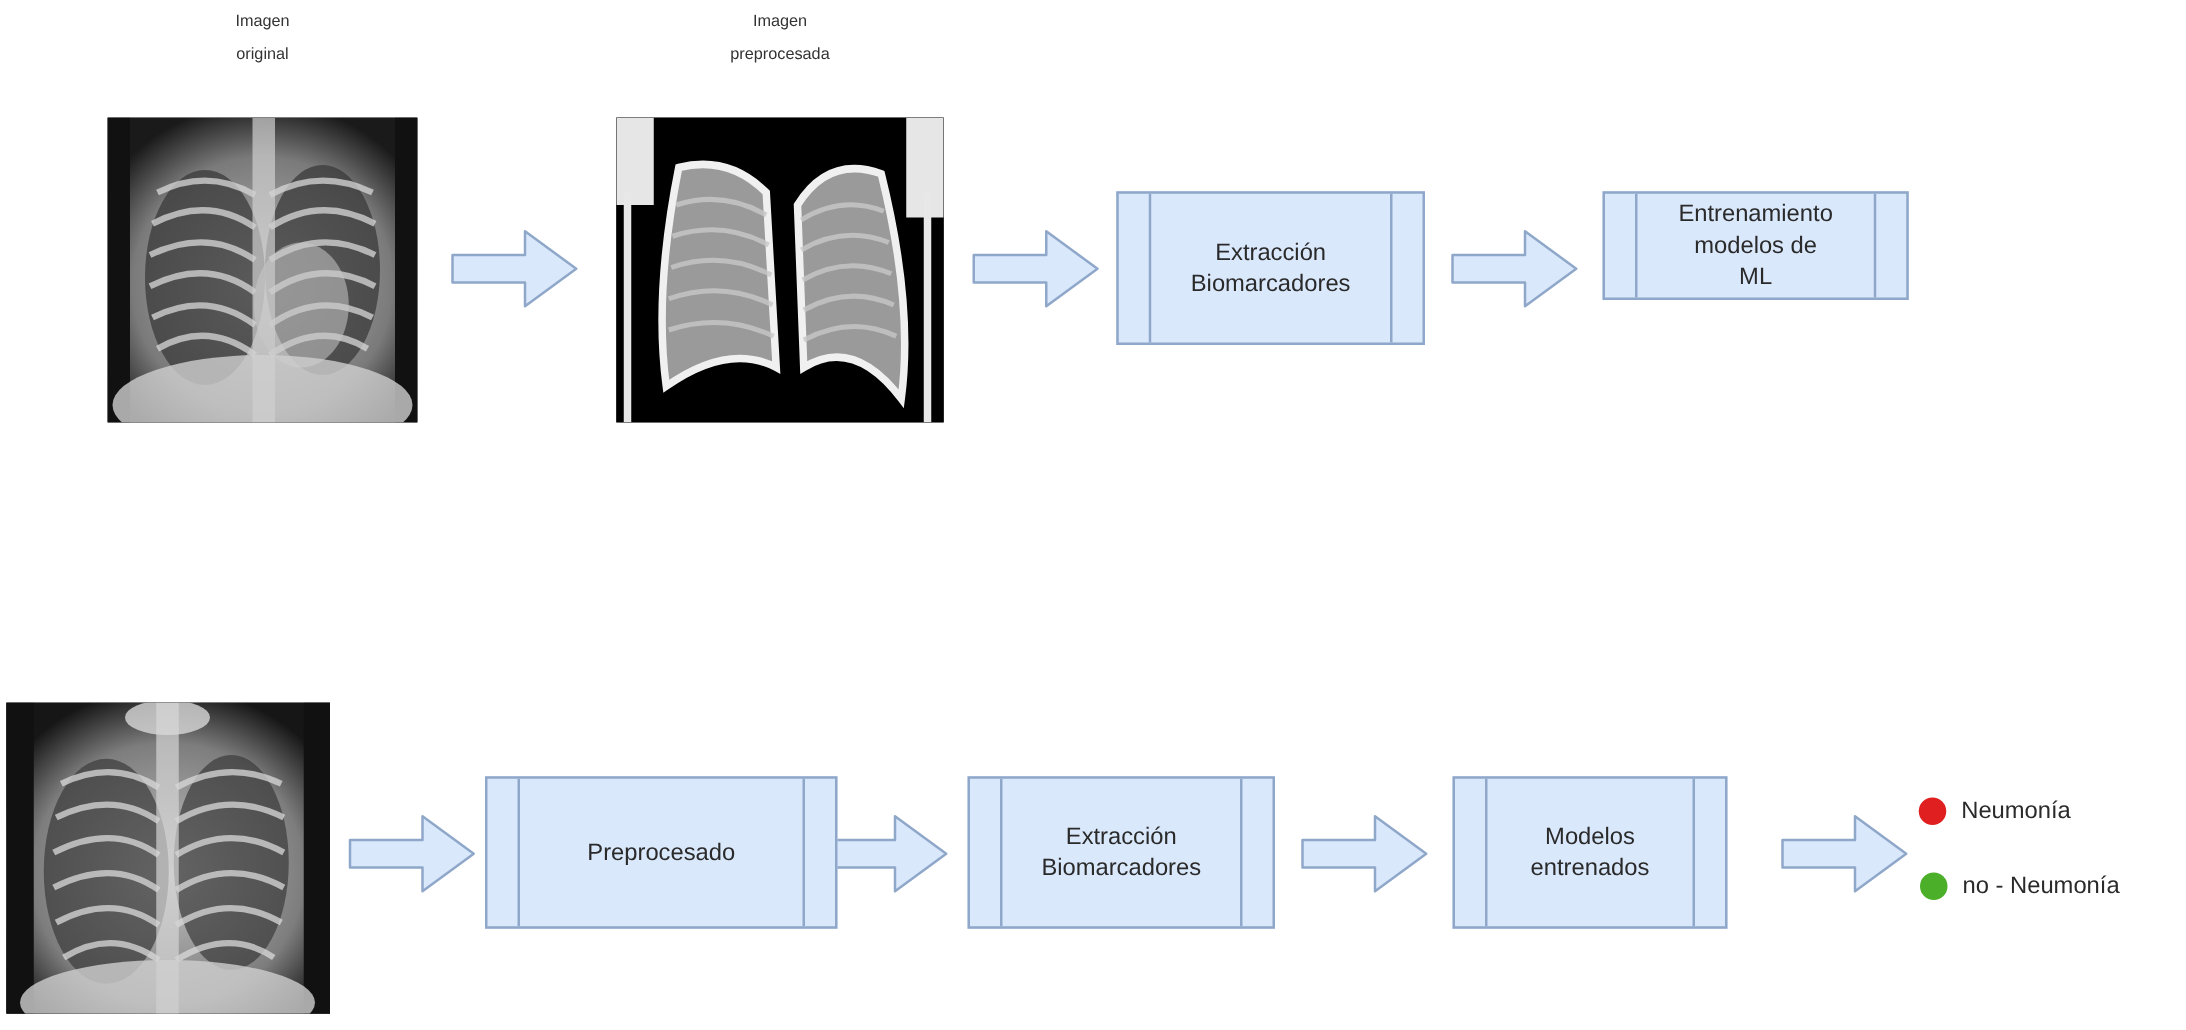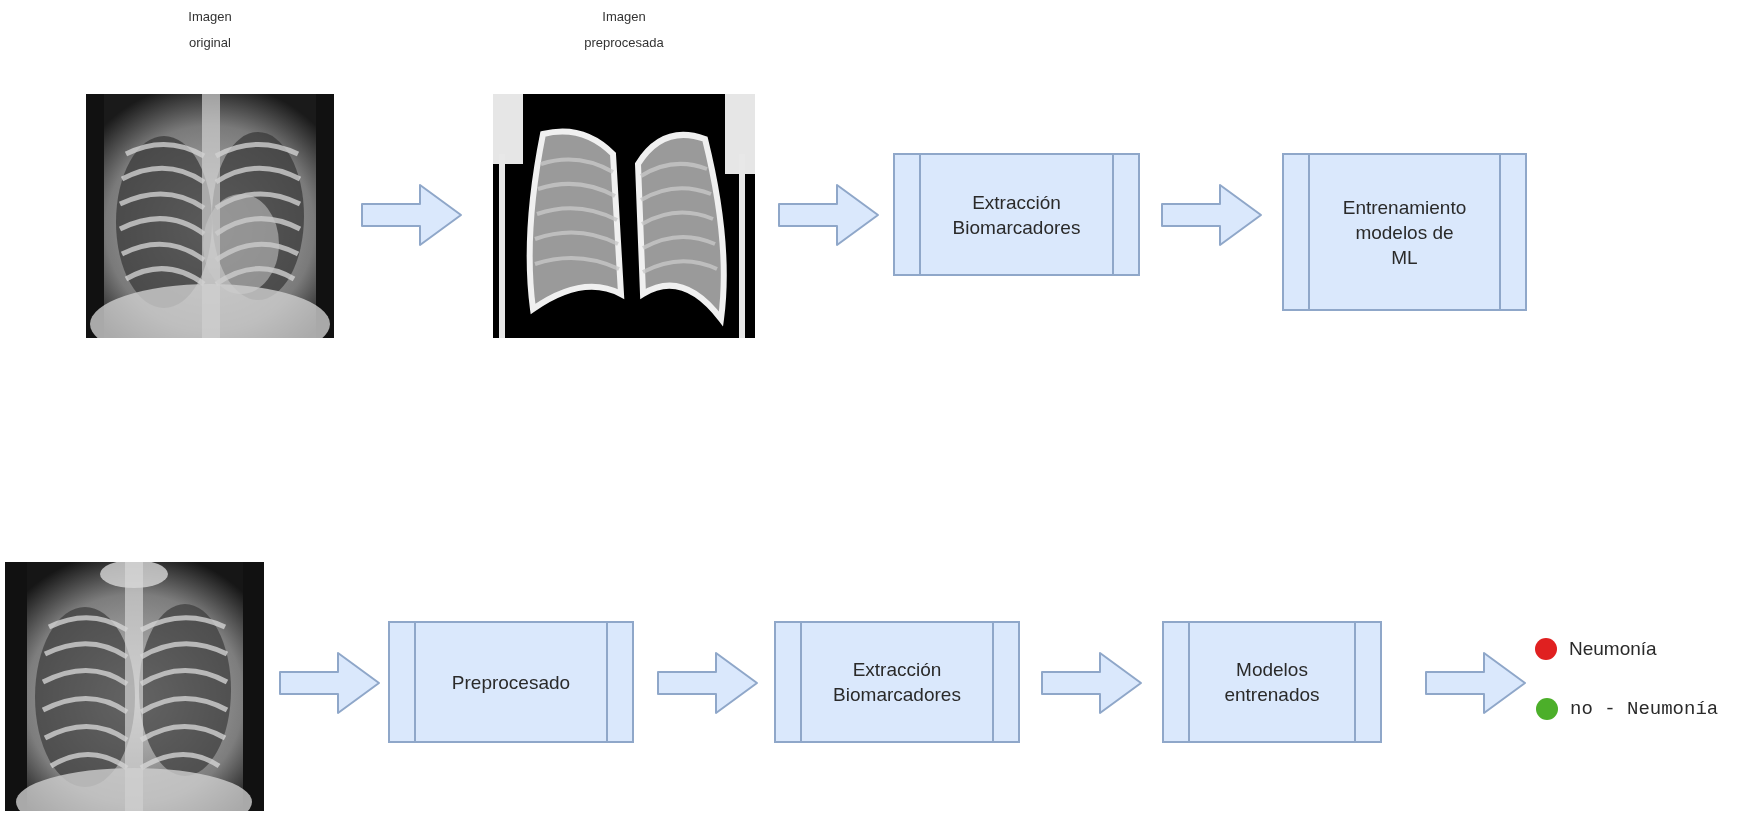--- a/index.html
+++ b/index.html
@@ -90,21 +90,21 @@
   <path d="M2 21 H60 V2 L101 32 L60 62 V43 H2 Z" fill="#dae8fc" stroke="#8fa7c9" stroke-width="2" stroke-linejoin="round"></path>
 </svg>
 <svg class="arrow" style="left:1160px; top:183px;" viewBox="0 0 104 64">
   <path d="M2 21 H60 V2 L101 32 L60 62 V43 H2 Z" fill="#dae8fc" stroke="#8fa7c9" stroke-width="2" stroke-linejoin="round"></path>
 </svg>
 
 <div class="box" style="left:893px; top:153px; width:247px; height:123px;">
   <span class="lbl">Extracción
 Biomarcadores</span>
 </div>
-<div class="box" style="left:1282px; top:153px; width:245px; height:158px;">
+<div class="box" style="left:1282px; top:153px; width:245px; height:87px;">
   <span class="lbl">Entrenamiento
 modelos de
 ML</span>
 </div>
 
 <div class="xray" style="left:5px; top:562px; width:259px; height:249px;">
   <svg width="259" height="249" viewBox="0 0 259 249">
     <defs>
       <radialGradient id="g2" cx="50%" cy="55%" r="60%">
         <stop offset="0%" stop-color="#c4c4c4"></stop>
@@ -143,32 +143,32 @@
 <svg class="arrow" style="left:656px; top:651px;" viewBox="0 0 104 64">
   <path d="M2 21 H60 V2 L101 32 L60 62 V43 H2 Z" fill="#dae8fc" stroke="#8fa7c9" stroke-width="2" stroke-linejoin="round"></path>
 </svg>
 <svg class="arrow" style="left:1040px; top:651px;" viewBox="0 0 104 64">
   <path d="M2 21 H60 V2 L101 32 L60 62 V43 H2 Z" fill="#dae8fc" stroke="#8fa7c9" stroke-width="2" stroke-linejoin="round"></path>
 </svg>
 <svg class="arrow" style="left:1424px; top:651px;" viewBox="0 0 104 64">
   <path d="M2 21 H60 V2 L101 32 L60 62 V43 H2 Z" fill="#dae8fc" stroke="#8fa7c9" stroke-width="2" stroke-linejoin="round"></path>
 </svg>
 
-<div class="box" style="left:388px; top:621px; width:246px; height:122px;">
+<div class="box" style="left:388px; top:621px; width:282px; height:122px;">
   <span class="lbl">Preprocesado</span>
 </div>
 <div class="box" style="left:774px; top:621px; width:246px; height:122px;">
   <span class="lbl">Extracción
 Biomarcadores</span>
 </div>
 <div class="box" style="left:1162px; top:621px; width:220px; height:122px;">
   <span class="lbl">Modelos
 entrenados</span>
 </div>
 
 <div class="legend-item" style="left:1535px; top:638px;">
   <span class="dot" style="background:#e02020;"></span>
   <span>Neumonía</span>
 </div>
-<div class="legend-item" style="left:1536px; top:698px;font-family:Liberation Mono, monospace;">
+<div class="legend-item" style="left:1536px; top:698px;">
   <span class="dot" style="background:#4caf2a;"></span>
   <span>no - Neumonía</span>
 </div>
 
 </body></html>

